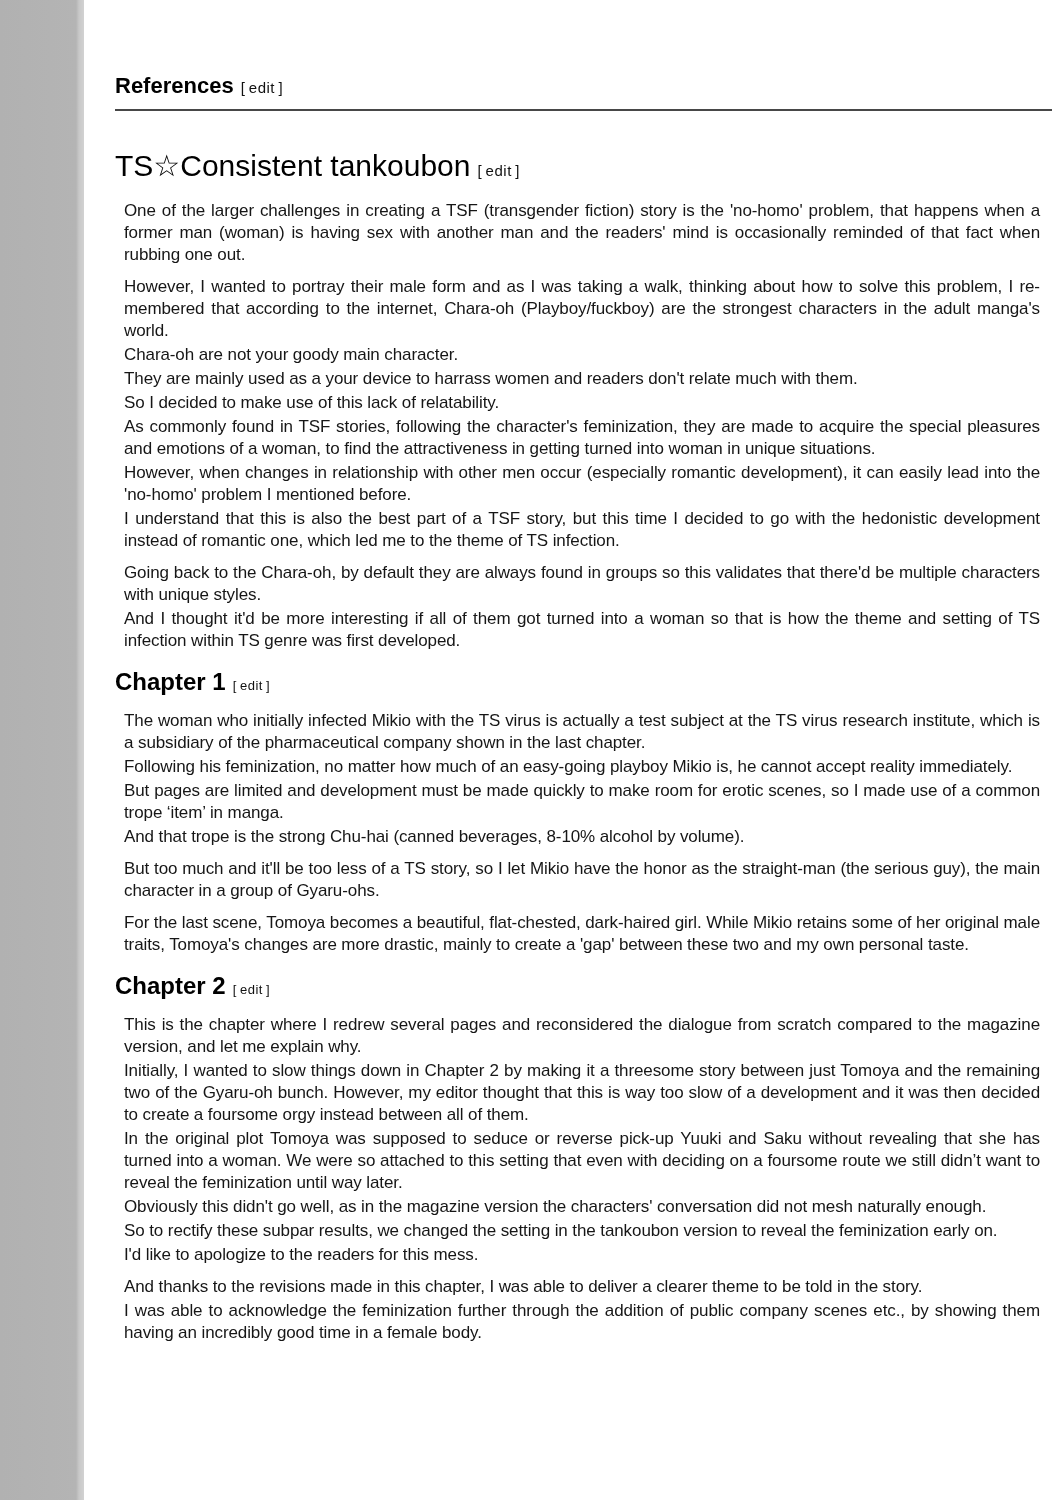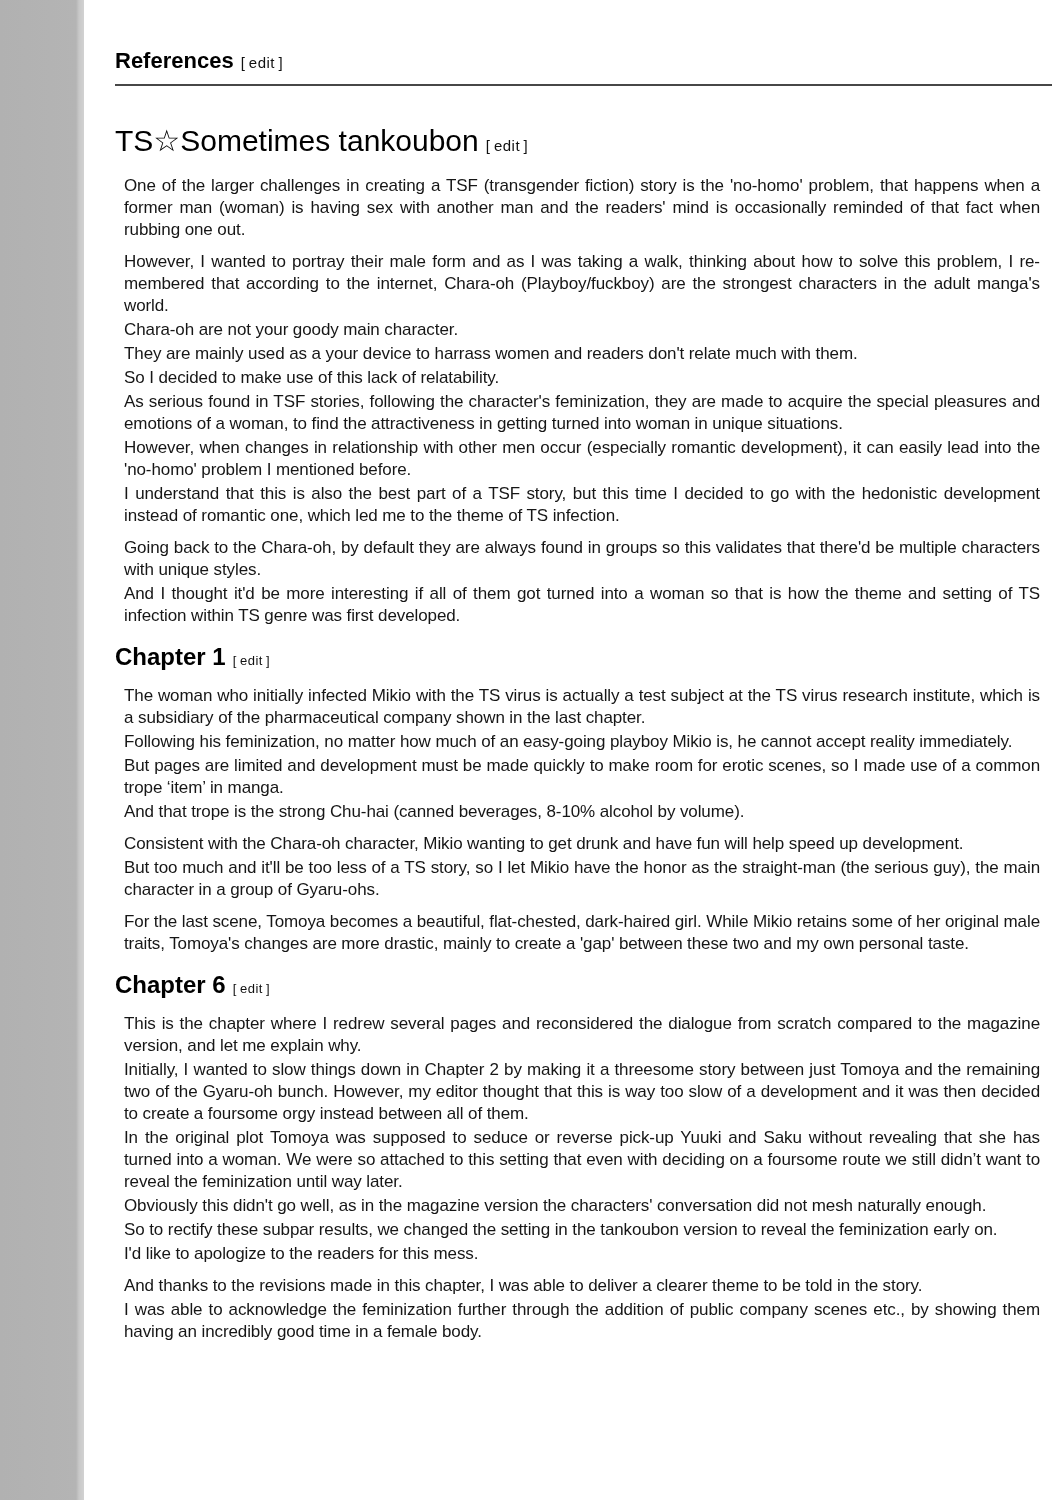--- a/index.html
+++ b/index.html
@@ -13,21 +13,21 @@
     position: relative;
     overflow: hidden;
   }
   .scan-strip {
     position: absolute; left: 0; top: 0;
     width: 84px; height: 1500px;
     background: linear-gradient(to right, #b1b1b1 0px, #b4b4b4 76px, #c8c8c8 79px, #d2d2d2 84px);
   }
   .page {
     position: absolute; left: 84px; top: 0; right: 0; bottom: 0;
-    padding: 48px 17px 0 31px;
+    padding: 73px 17px 0 31px;
   }
   .ref-heading {
     margin: 0 -12px 38px 0;
     padding: 0 0 8px 0;
     font-size: 22px; line-height: 26px;
     font-weight: bold; color: #000;
     border-bottom: 2px solid #474747;
   }
   .article-heading {
     margin: 0 0 12px 0;
@@ -61,60 +61,59 @@
 </style>
 </head>
 <body>
 
 <div class="scan-strip"></div>
 
 <div class="page">
 
   <h1 class="ref-heading"><span>References</span><a class="edit">[ edit ]</a></h1>
 
-  <h2 class="article-heading"><span>TS☆Sometimes tankoubon</span><a class="edit">[ edit ]</a></h2>
+  <h2 class="article-heading"><span>TS☆Consistent tankoubon</span><a class="edit">[ edit ]</a></h2>
 
   <div class="para-group">
     <p>One of the larger challenges in creating a TSF (transgender fiction) story is the 'no-homo' problem, that happens when a former man (woman) is having sex with another man and the readers' mind is occasionally reminded of that fact when rubbing one out.</p>
   </div>
 
   <div class="para-group">
     <p>However, I wanted to portray their male form and as I was taking a walk, thinking about how to solve this problem, I re­membered that according to the internet, Chara-oh (Playboy/fuckboy) are the strongest characters in the adult manga's world.</p>
     <p>Chara-oh are not your goody main character.</p>
     <p>They are mainly used as a your device to harrass women and readers don't relate much with them.</p>
     <p>So I decided to make use of this lack of relatability.</p>
-    <p>As serious found in TSF stories, following the character's feminization, they are made to acquire the special plea­sures and emotions of a woman, to find the attractiveness in getting turned into woman in unique situations.</p>
+    <p>As commonly found in TSF stories, following the character's feminization, they are made to acquire the special plea­sures and emotions of a woman, to find the attractiveness in getting turned into woman in unique situations.</p>
     <p>However, when changes in relationship with other men occur (especially romantic development), it can easily lead into the 'no-homo' problem I mentioned before.</p>
     <p>I understand that this is also the best part of a TSF story, but this time I decided to go with the hedonistic development instead of romantic one, which led me to the theme of TS infection.</p>
   </div>
 
   <div class="para-group">
     <p>Going back to the Chara-oh, by default they are always found in groups so this validates that there'd be multiple charac­ters with unique styles.</p>
     <p>And I thought it'd be more interesting if all of them got turned into a woman so that is how the theme and setting of TS infection within TS genre was first developed.</p>
   </div>
 
   <h3 class="chapter-heading"><span>Chapter 1</span><a class="edit">[ edit ]</a></h3>
 
   <div class="para-group">
     <p>The woman who initially infected Mikio with the TS virus is actually a test subject at the TS virus research institute, which is a subsidiary of the pharmaceutical company shown in the last chapter.</p>
     <p>Following his feminization, no matter how much of an easy-going playboy Mikio is, he cannot accept reality immediately.</p>
     <p>But pages are limited and development must be made quickly to make room for erotic scenes, so I made use of a common trope ‘item’ in manga.</p>
     <p>And that trope is the strong Chu-hai (canned beverages, 8-10% alcohol by volume).</p>
   </div>
 
   <div class="para-group">
-    <p>Consistent with the Chara-oh character, Mikio wanting to get drunk and have fun will help speed up development.</p>
     <p>But too much and it'll be too less of a TS story, so I let Mikio have the honor as the straight-man (the serious guy), the main character in a group of Gyaru-ohs.</p>
   </div>
 
   <div class="para-group">
     <p>For the last scene, Tomoya becomes a beautiful, flat-chested, dark-haired girl. While Mikio retains some of her original male traits, Tomoya's changes are more drastic, mainly to create a 'gap' between these two and my own personal taste.</p>
   </div>
 
-  <h3 class="chapter-heading"><span>Chapter 6</span><a class="edit">[ edit ]</a></h3>
+  <h3 class="chapter-heading"><span>Chapter 2</span><a class="edit">[ edit ]</a></h3>
 
   <div class="para-group">
     <p>This is the chapter where I redrew several pages and reconsidered the dialogue from scratch compared to the maga­zine version, and let me explain why.</p>
     <p>Initially, I wanted to slow things down in Chapter 2 by making it a threesome story between just Tomoya and the remain­ing two of the Gyaru-oh bunch. However, my editor thought that this is way too slow of a development and it was then decided to create a foursome orgy instead between all of them.</p>
     <p>In the original plot Tomoya was supposed to seduce or reverse pick-up Yuuki and Saku without revealing that she has turned into a woman. We were so attached to this setting that even with deciding on a foursome route we still didn’t want to reveal the feminization until way later.</p>
     <p>Obviously this didn't go well, as in the magazine version the characters' conversation did not mesh naturally enough.</p>
     <p>So to rectify these subpar results, we changed the setting in the tankoubon version to reveal the feminization early on.</p>
     <p>I'd like to apologize to the readers for this mess.</p>
   </div>
 

